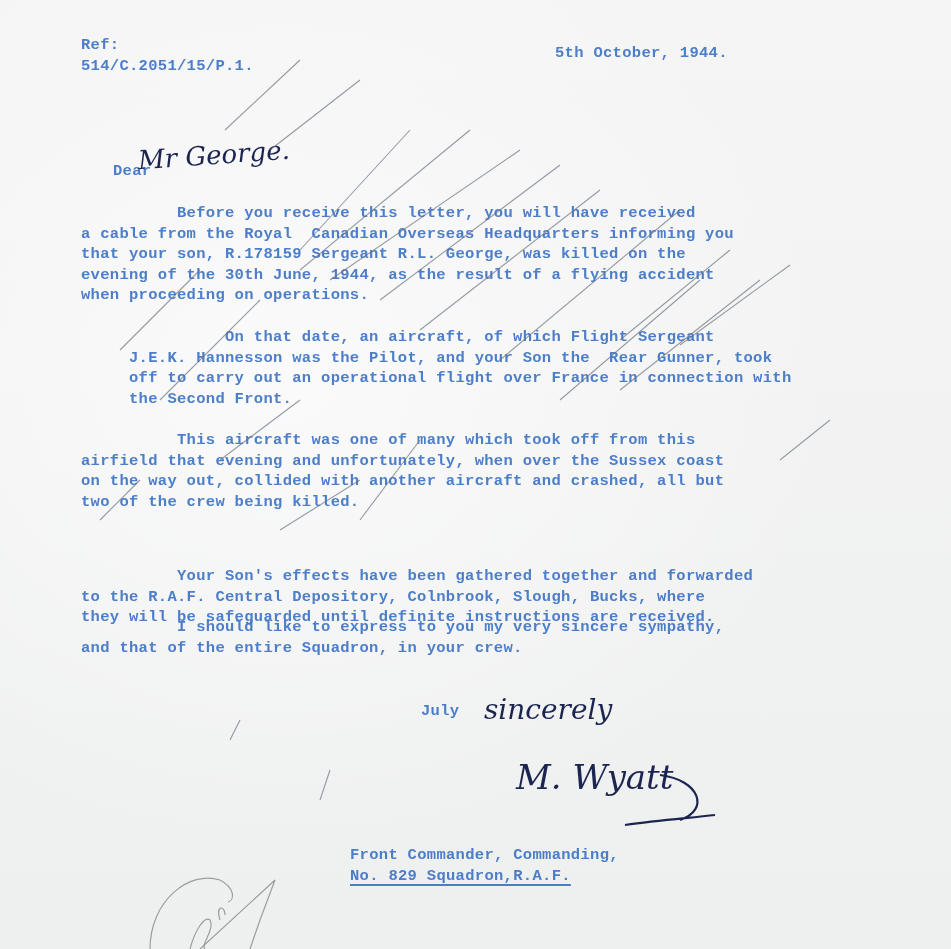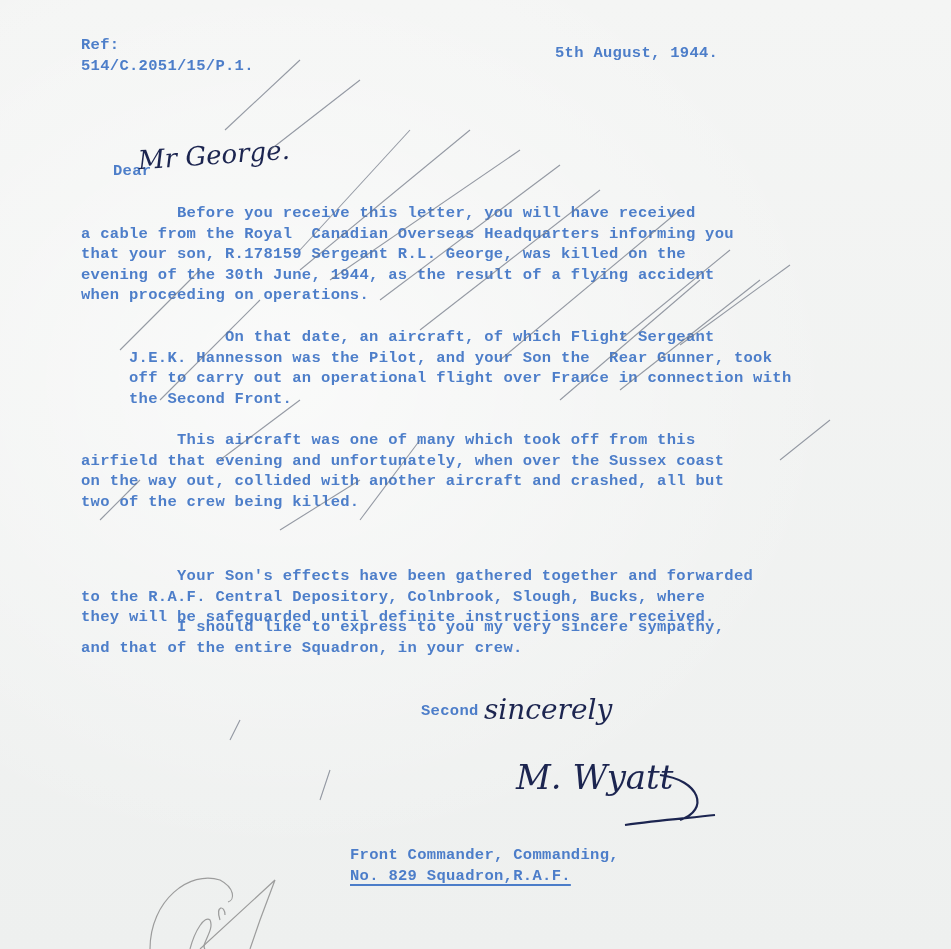--- a/index.html
+++ b/index.html
@@ -53,21 +53,21 @@
     .stamp { position: absolute; left: 140px; top: 860px; width: 150px; height: 89px; }
   </style>
 </head>
 <body>
 
 <div class="paper"></div>
 
 <div class="tw ref"><span>Ref:</span>
 <span>514/C.2051/15/P.1.</span></div>
 
-<div class="tw date">5th August, 1944.</div>
+<div class="tw date">5th October, 1944.</div>
 
 <div class="tw salutation">Dear</div>
 <div class="hand salutation-name">Mr George.</div>
 
 <div class="tw p1">          Before you receive this letter, you will have received
 a cable from the Royal  Canadian Overseas Headquarters informing you
 that your son, R.178159 Sergeant R.L. George, was killed on the
 evening of the 30th June, 1944, as the result of a flying accident
 when proceeding on operations.</div>
 <div class="tw p2">          On that date, an aircraft, of which Flight Sergeant
@@ -77,21 +77,21 @@
 <div class="tw p3">          This aircraft was one of many which took off from this
 airfield that evening and unfortunately, when over the Sussex coast
 on the way out, collided with another aircraft and crashed, all but
 two of the crew being killed.</div>
 <div class="tw p4">          Your Son's effects have been gathered together and forwarded
 to the R.A.F. Central Depository, Colnbrook, Slough, Bucks, where
 they will be safeguarded until definite instructions are received.</div>
 <div class="tw p5">          I should like to express to you my very sincere sympathy,
 and that of the entire Squadron, in your crew.</div>
 
-<div class="tw closing">Second</div>
+<div class="tw closing">July</div>
 <div class="hand closing-hand">sincerely</div>
 
 <div class="hand signature">M. Wyatt</div>
 <svg class="sig-flourish" viewBox="0 0 100 60">
   <path d="M40 5 C 80 10, 90 40, 60 50 M5 55 C 40 50, 70 48, 95 45" stroke="#1c2550" stroke-width="2.2" fill="none"></path>
 </svg>
 
 <div class="tw title-block"><span>Front Commander, Commanding,</span>
 <span class="title-line2">No. 829 Squadron,R.A.F.</span></div>
 

